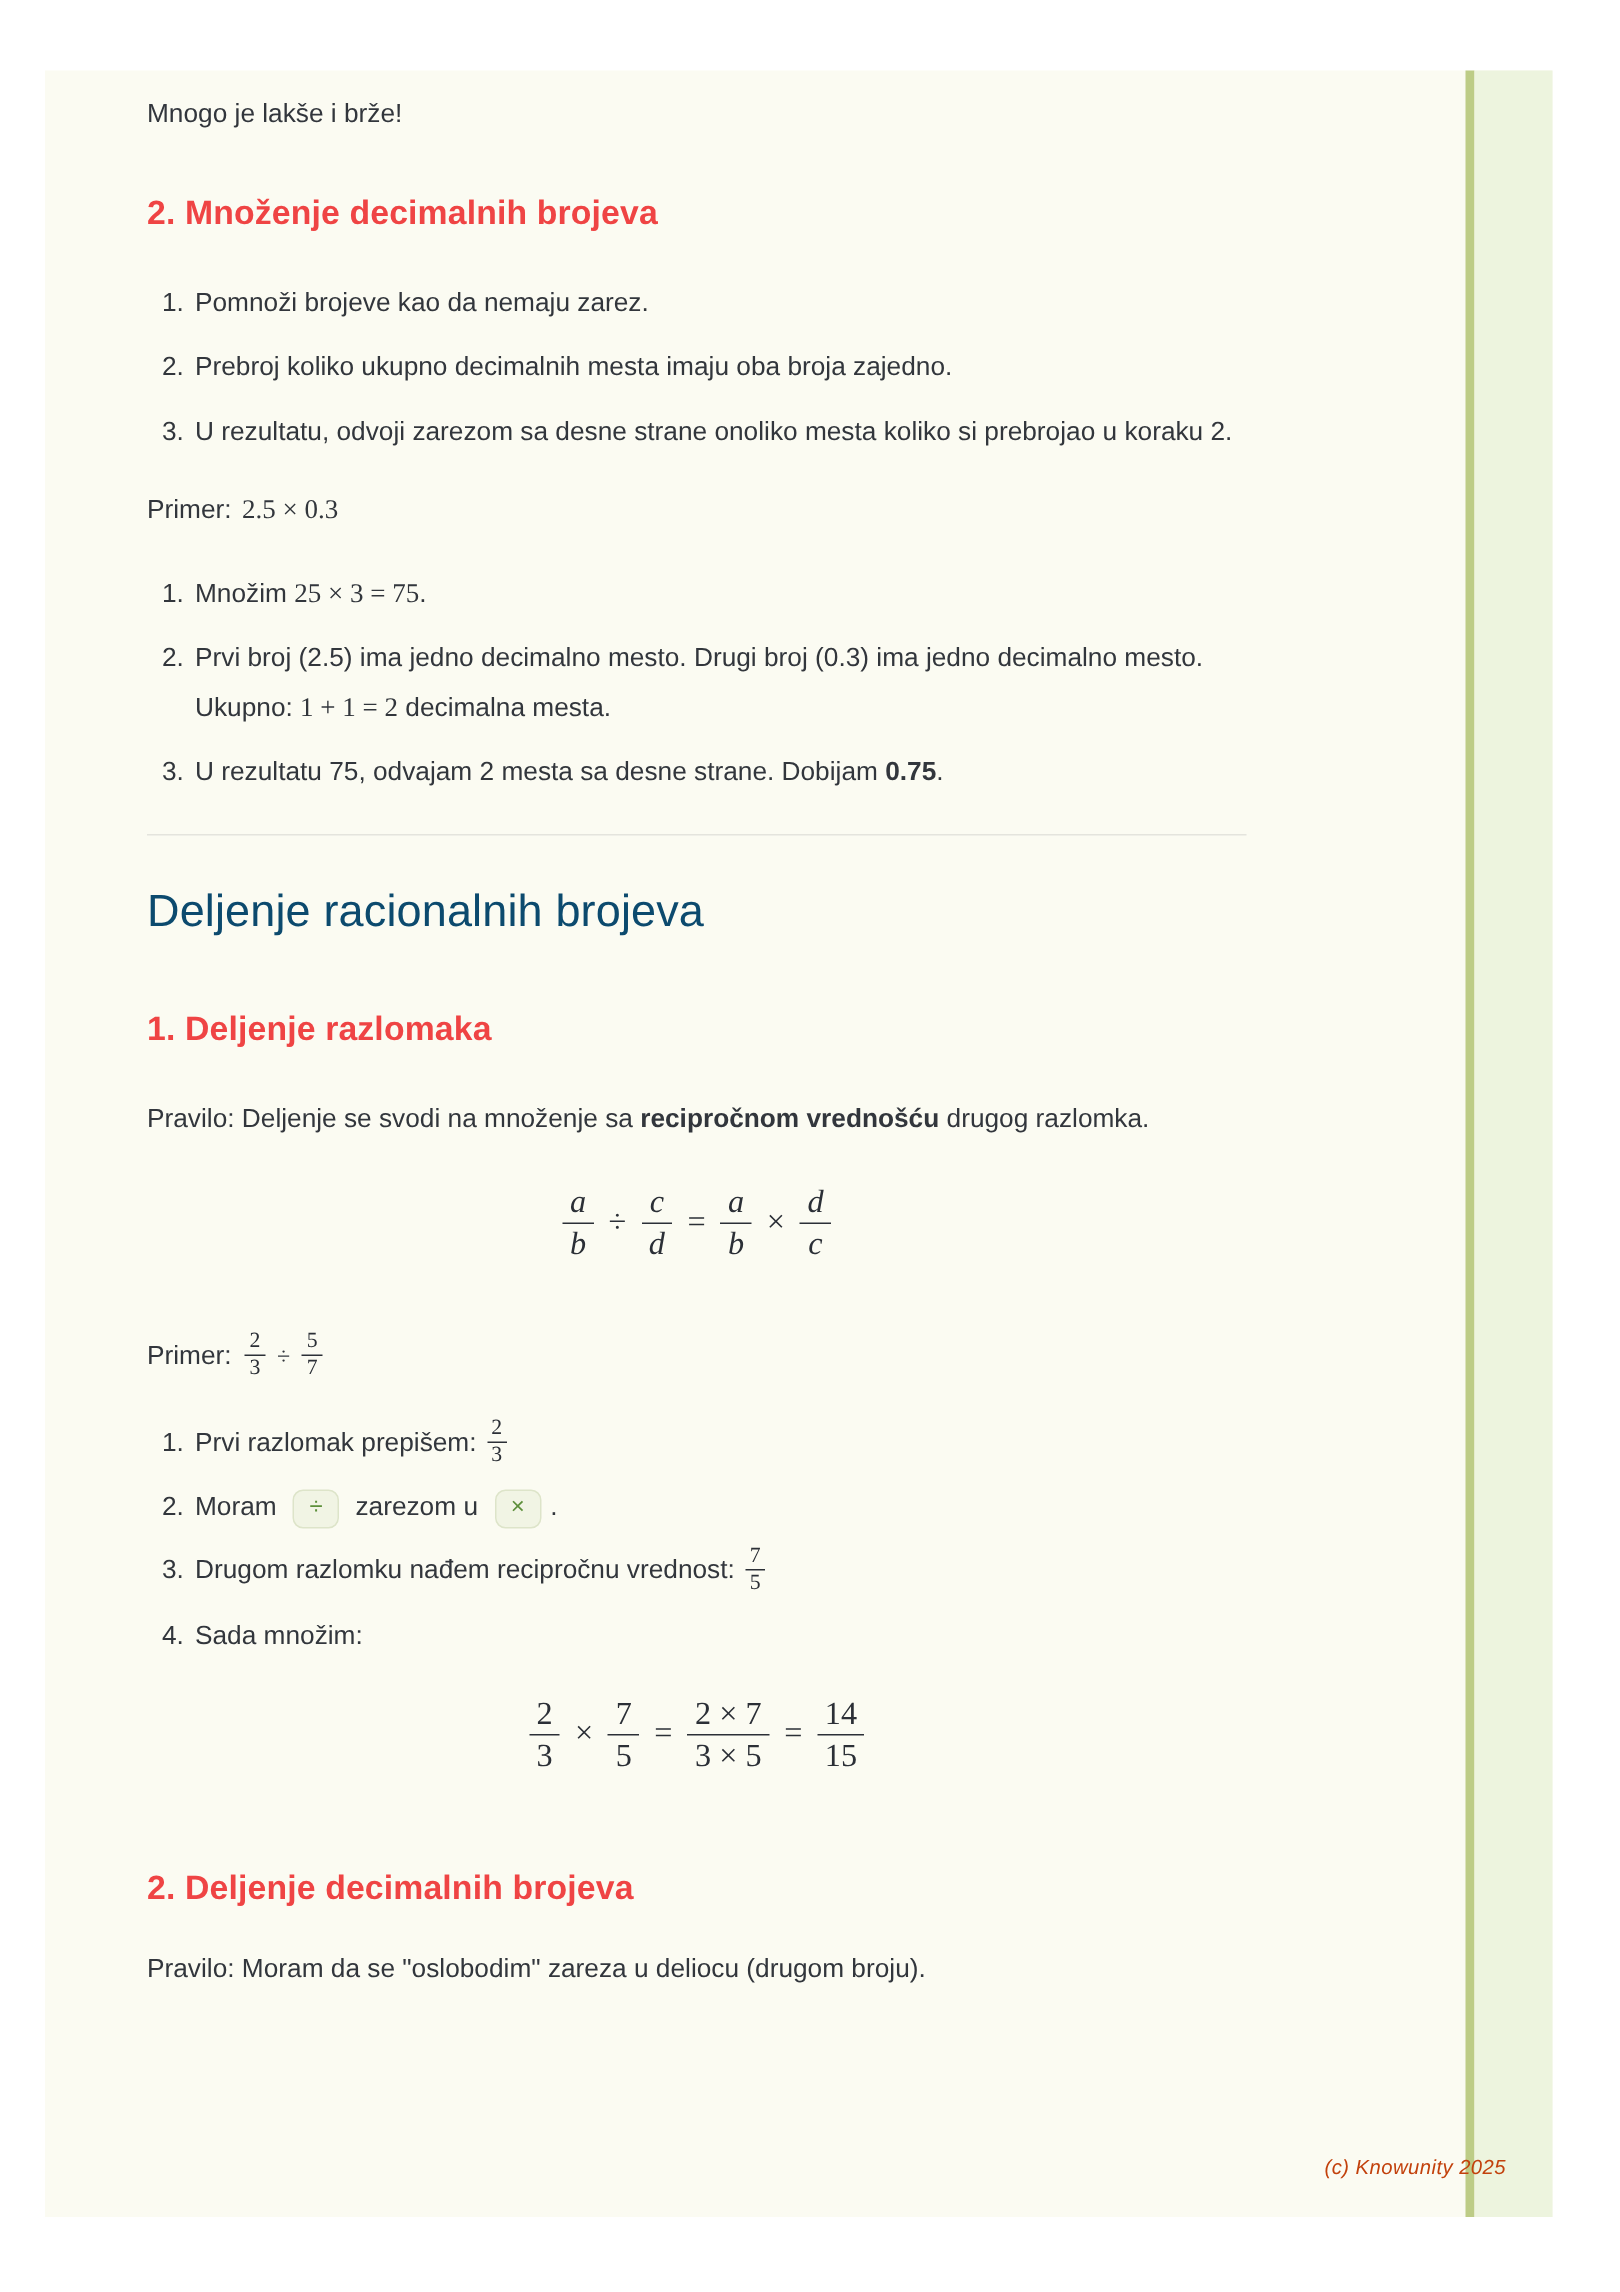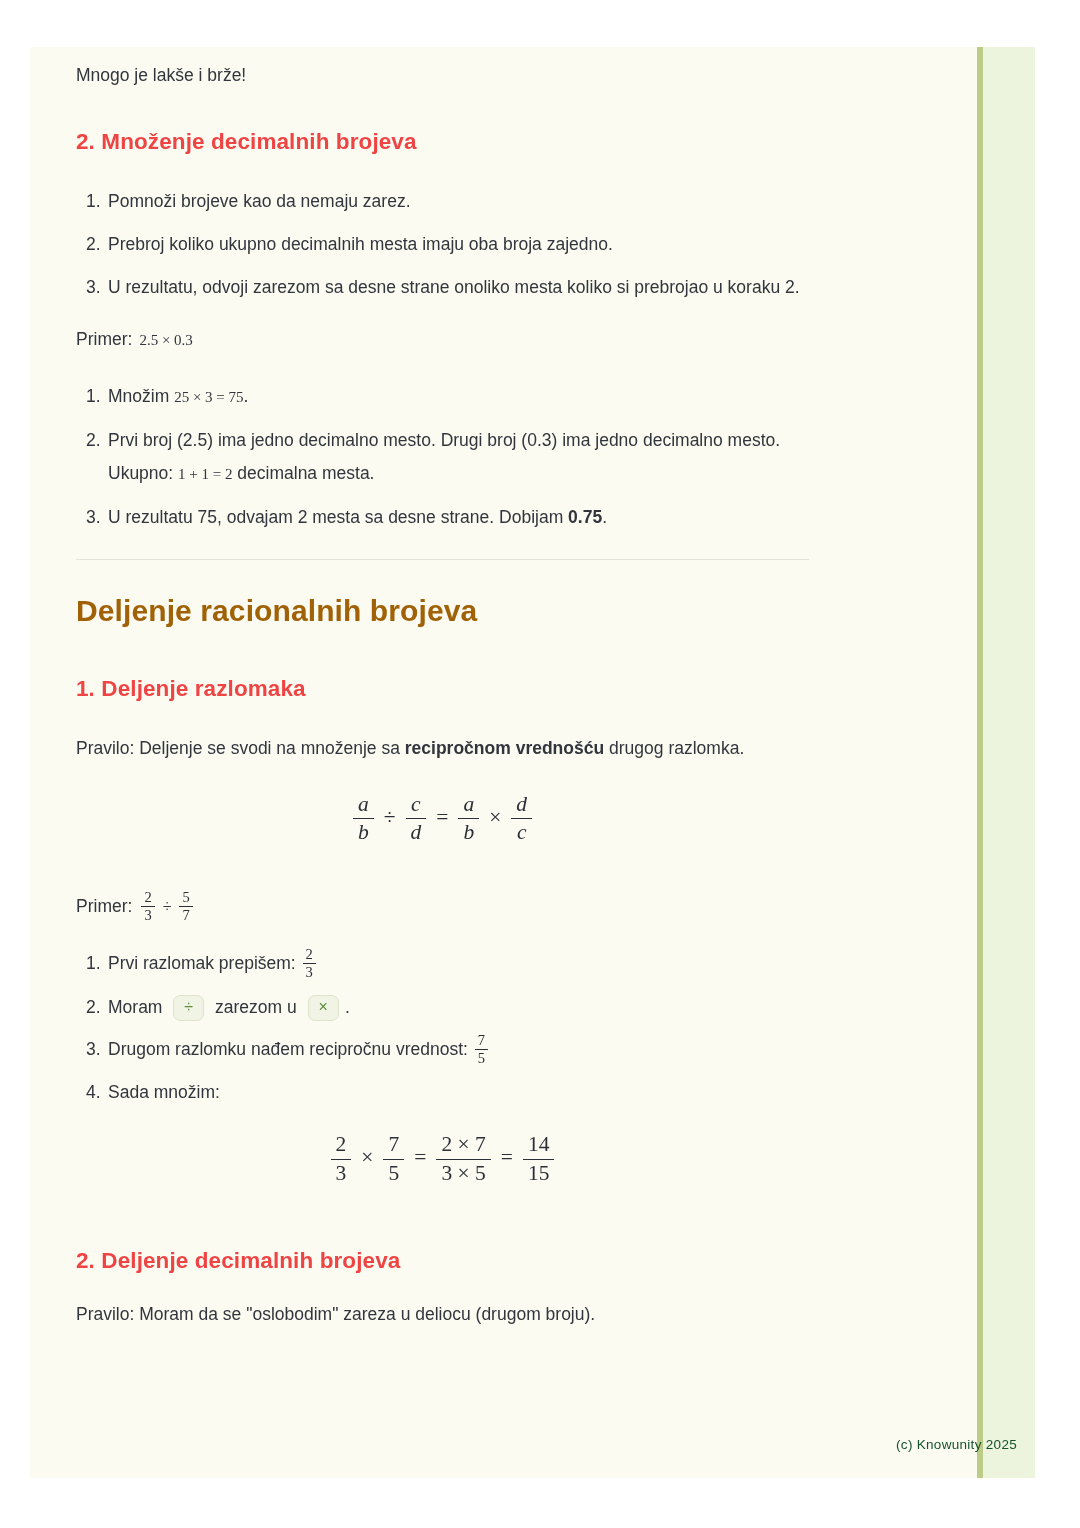--- a/index.html
+++ b/index.html
@@ -1,41 +1,41 @@
 <!DOCTYPE html>
 <html><head>
 <meta charset="utf-8">
 <style>
   * { box-sizing: border-box; }
   body { margin:0; background:#ffffff; font-family:"Liberation Sans", sans-serif; color:#32363c; }
   .canvas { position:relative; width:1080px; height:1528px; background:#ffffff; overflow:hidden; }
   .page { position:absolute; left:30px; top:47px; width:1005px; height:1431px; background:#fbfbf2; }
   .stripe-dark { position:absolute; left:977px; top:47px; width:6px; height:1431px; background:#bdcc86; z-index:2; }
   .stripe-light { position:absolute; left:983px; top:47px; width:52px; height:1431px; background:#edf4de; z-index:2; }
-  .content { position:absolute; left:76px; top:47px; width:733px; z-index:1; }
+  .content { position:absolute; left:98px; top:47px; width:733px; z-index:1; }
 
   .intro { margin:15px 0 0; font-size:17.5px; line-height:27px; }
 
   h2.green { color:#ef4444; font-size:22.5px; font-weight:bold; margin:39px 0 0; line-height:28px; letter-spacing:0.1px; }
-  h1.green { color:#a16207; font-size:30px; font-weight:bold; margin:31px 0 12px; line-height:40px; letter-spacing:0.1px; }
+  h1.green { color:#0c4a6e; font-size:30px; font-weight:normal; margin:31px 0 12px; line-height:40px; letter-spacing:0.1px; }
   h2.green.sub1 { margin-top:44px; }
   h2.green.sub2 { margin-top:60px; }
 
   .list { margin-top:29px; padding-left:10px; }
   .list.example { margin-top:26px; }
   .list.fracsteps { margin-top:23px; }
   .li { display:flex; font-size:17.5px; line-height:33px; margin-bottom:10px; }
   .list.fracsteps .li { margin-bottom:9px; }
   .li-num { width:22px; flex:0 0 auto; }
   .li-body { flex:1; }
 
   .primer { margin-top:22px; font-size:17.5px; line-height:27px; }
   .primer2 { margin-top:42px; font-size:17.5px; line-height:34px; }
   .primer-label { margin-right:7px; }
-  .math-serif { font-family:"Liberation Serif", serif; font-size:15px; }
+  .math-serif { font-family:"Liberation Serif", serif; font-size:18px; }
 
   hr.divider { border:none; border-top:1px solid #e4e4dd; margin:25px 0 0; height:0; }
 
   .rule { margin-top:26px; font-size:17.5px; line-height:38px; text-align:justify; }
   .rule2 { margin-top:26px; font-size:17.5px; line-height:27px; text-align:left; }
   .b { font-weight:bold; }
 
   .formula { margin-top:24px; text-align:center; font-family:"Liberation Serif", serif; font-size:21.5px; color:#2b2f36; }
   .formula.f2 { margin-top:22px; }
   .frac { display:inline-flex; flex-direction:column; vertical-align:middle; text-align:center; }
@@ -47,21 +47,21 @@
   .frac-sm { display:inline-flex; flex-direction:column; vertical-align:middle; text-align:center;
              font-family:"Liberation Serif", serif; font-size:14.5px; color:#2b2f36; margin:0 2px; position:relative; top:-1px; }
   .frac-sm .fnum, .frac-sm .fden { display:block; padding:0 3px; line-height:1.15; }
   .frac-sm .fden { border-top:1.3px solid #2b2f36; }
   .op-sm { font-family:"Liberation Serif", serif; font-size:16px; margin:0 6px; }
 
   .badge { display:inline-block; background:#f1f4e4; border:1px solid #dde4c9; border-radius:7px;
            padding:1px 10px 3px; margin:0 6px; color:#5d8f3a; font-size:16px; line-height:20px;
            vertical-align:middle; font-family:"Liberation Sans", sans-serif; }
 
-  .footer { position:absolute; top:1437px; right:63px; font-size:13.5px; color:#14532d; z-index:3; letter-spacing:0.3px; }
+  .footer { position:absolute; top:1437px; right:76px; font-size:13.5px; color:#c2410c; z-index:3; letter-spacing:0.3px;font-style:italic; }
 </style>
 </head>
 <body>
 
 <div class="canvas">
   <div class="page"></div>
   <div class="stripe-dark"></div>
   <div class="stripe-light"></div>
 
   <div class="content">

